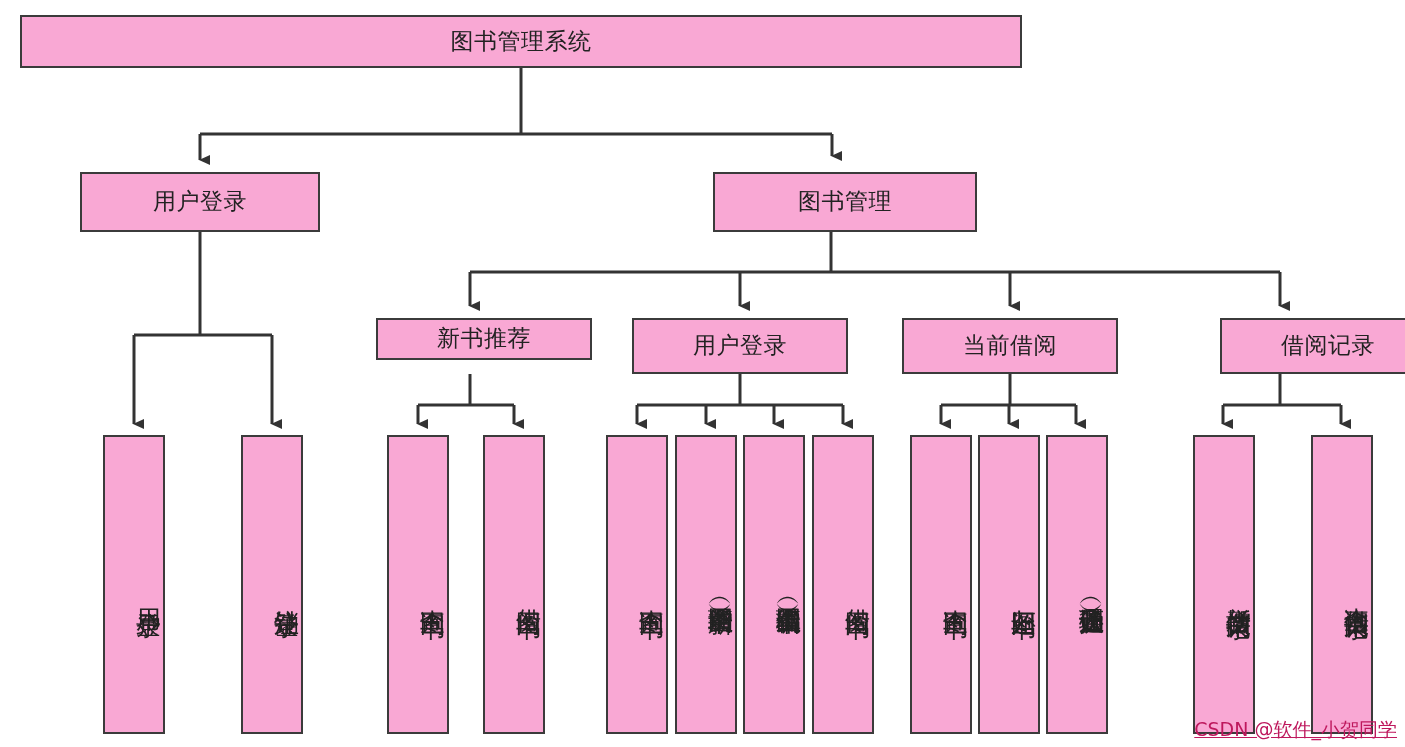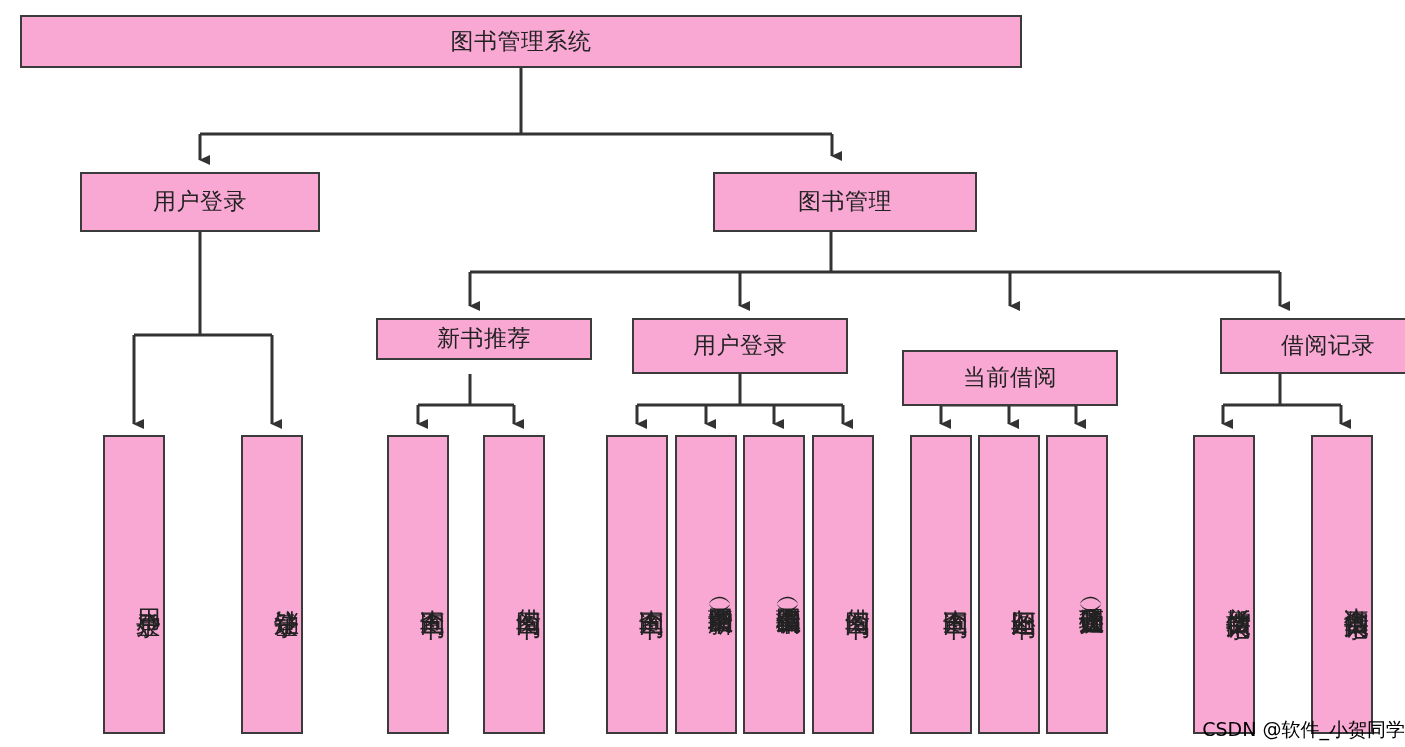--- a/index.html
+++ b/index.html
@@ -51,27 +51,28 @@
     padding-top: 16px;
     align-items: flex-start;
     justify-content: center;
   }
   .node.vert.tight {
     letter-spacing: 0px;
     padding-top: 8px;
   }
   .watermark {
     position: absolute;
-    right: 0;
+    right: 8px;
     bottom: 4px;
     font-size: 19px;
-    color: #000000;
+    color: #be185d;
     z-index: 5;
     white-space: nowrap;
     font-family: "DejaVu Sans", "Liberation Sans", sans-serif;
+    text-decoration: underline;
   }
 </style>
 </head>
 <body>
 
 <div id="canvas">
 
   <svg id="wires" viewBox="0 0 1405 747" xmlns="http://www.w3.org/2000/svg">
     <defs>
       <marker id="arw" markerWidth="10" markerHeight="11" refX="5" refY="10" orient="auto" markerUnits="userSpaceOnUse">
@@ -132,21 +133,21 @@
   <div class="node horiz" style="left:713px; top:172px; width:264px; height:60px;">
     <span>图书管理</span>
   </div>
 
   <div class="node horiz" style="left:376px; top:318px; width:216px; height:42px;">
     <span>新书推荐</span>
   </div>
   <div class="node horiz" style="left:632px; top:318px; width:216px; height:56px;">
     <span>用户登录</span>
   </div>
-  <div class="node horiz" style="left:902px; top:318px; width:216px; height:56px;margin-top:32px;">
+  <div class="node horiz" style="left:902px; top:318px; width:216px; height:56px;">
     <span>当前借阅</span>
   </div>
   <div class="node horiz" style="left:1172px; top:318px; width:216px; height:56px;margin-left:48px;">
     <span>借阅记录</span>
   </div>
 
   <div class="node vert" style="left:103px; top:435px; width:62px; height:299px;">
     <span>用户登录</span>
   </div>
   <div class="node vert" style="left:241px; top:435px; width:62px; height:299px;">

